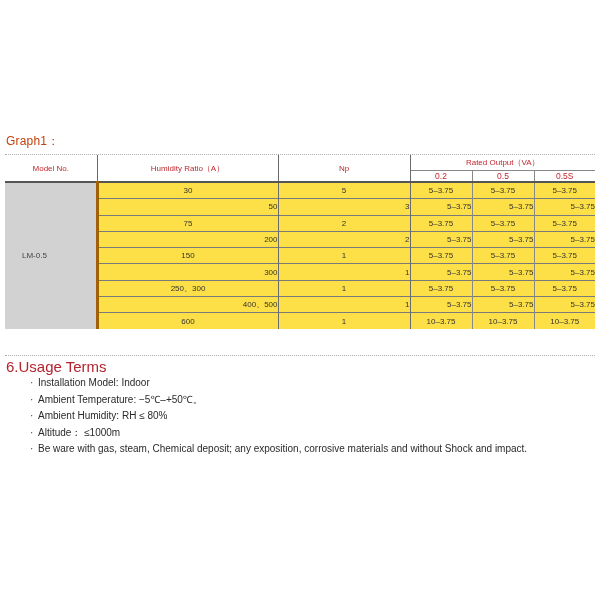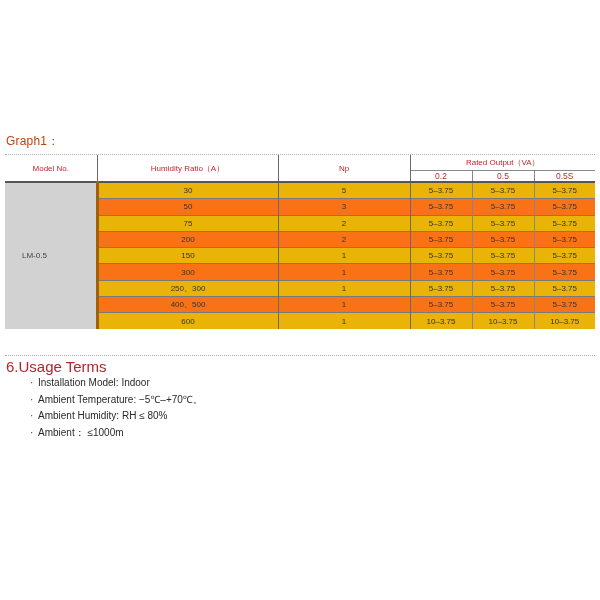--- a/index.html
+++ b/index.html
@@ -11,22 +11,22 @@
     table.spec td { text-align: center; padding: 0; height: 15.3px; border-top: 1px solid #7a7a7a; }
     table.spec th.h-model, table.spec th.h-ratio, table.spec th.h-np { height: 26px; border-right: 1px solid #6a6a6a; }
     table.spec th.h-rated { height: 15px; border-bottom: 1px solid #888; }
     table.spec th.h-sub { height: 10px; font-size: 8.5px; }
     table.spec th.h-sub.mid { border-left: 1px solid #888; border-right: 1px solid #888; }
     table.spec td.model { background: #d2d2d2; border-top: none; border-right: 3px solid #a16207; text-align: left; padding-left: 17px; vertical-align: middle; color: #444; }
     table.spec td.ratio { border-right: 1px solid #6a6a6a; }
     table.spec td.np { border-right: 1px solid #6a6a6a; }
     table.spec td.v02 { border-right: 1px solid #888; }
     table.spec td.v05 { border-right: 1px solid #888; }
-    table.spec tr.shade td:not(.model) { background: #eab308; margin-top: 24px; }
-    table.spec tr.plain td:not(.model) { background: #f97316; }
+    table.spec tr.shade td:not(.model) { background: #fde047; margin-top: 24px; }
+    table.spec tr.plain td:not(.model) { background: #fde047; text-align: right; }
     table.spec tr.first td { border-top: 2px solid #555; }
     .section-title { position: absolute; left: 6px; top: 358px; font-size: 15px; color: #b3242c; }
     ul.terms { position: absolute; left: 30px; top: 375px; margin: 0; padding: 0; list-style: none; font-size: 10px; color: #2a2a2a; }
     ul.terms li { height: 16.5px; line-height: 16px; white-space: nowrap; }
     ul.terms li .bullet { display: inline-block; width: 8px; color: #444; }
   </style>
 </head>
 <body>
 
 <div class="graph-title">Graph1：</div>
@@ -120,16 +120,17 @@
       <td class="v05s">10–3.75</td>
     </tr>
   </tbody>
 </table>
 
 <div class="dotline" style="top:355px;"></div>
 <div class="section-title">6.Usage Terms</div>
 
 <ul class="terms">
   <li><span class="bullet">·</span><span>Installation Model: Indoor</span></li>
-  <li><span class="bullet">·</span><span>Ambient Temperature: −5℃–+70℃。</span></li>
+  <li><span class="bullet">·</span><span>Ambient Temperature: −5℃–+50℃。</span></li>
   <li><span class="bullet">·</span><span>Ambient Humidity: RH ≤ 80%</span></li>
-  <li><span class="bullet">·</span><span>Ambient： ≤1000m</span></li>
+  <li><span class="bullet">·</span><span>Altitude： ≤1000m</span></li>
+  <li><span class="bullet">·</span><span>Be ware with gas, steam, Chemical deposit; any exposition, corrosive materials and without Shock and impact.</span></li>
 </ul>
 
 </body></html>

